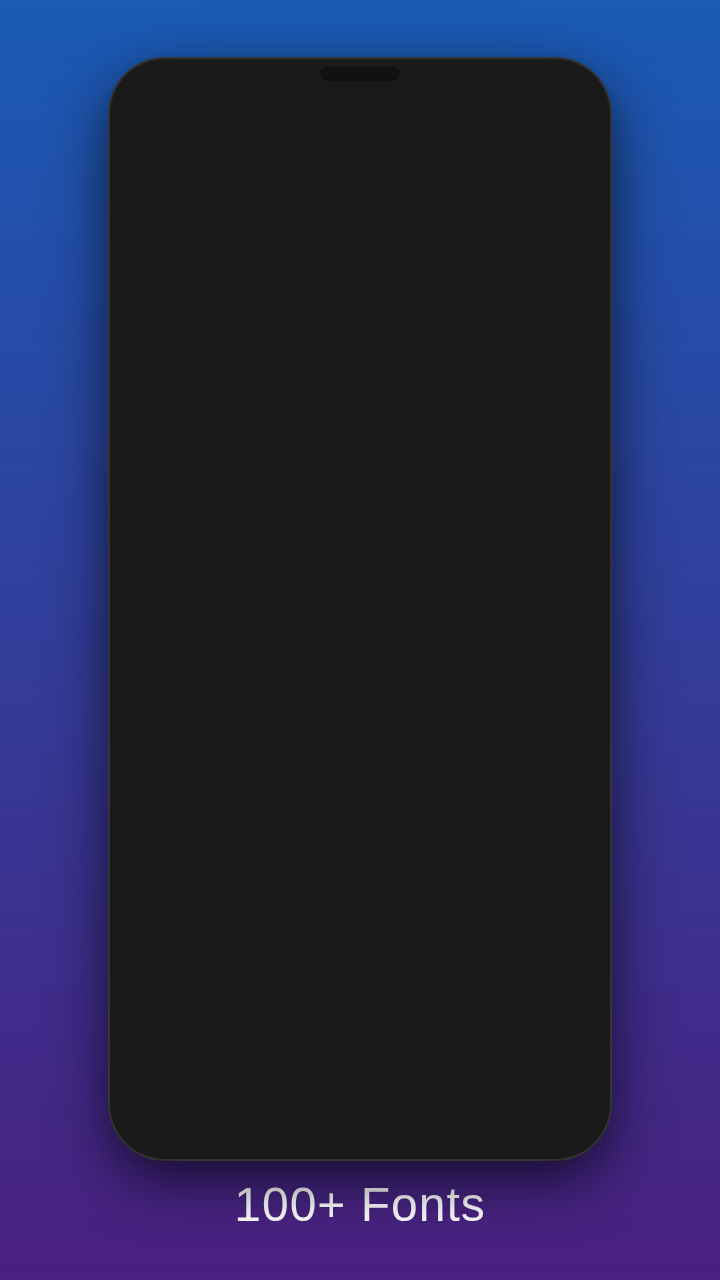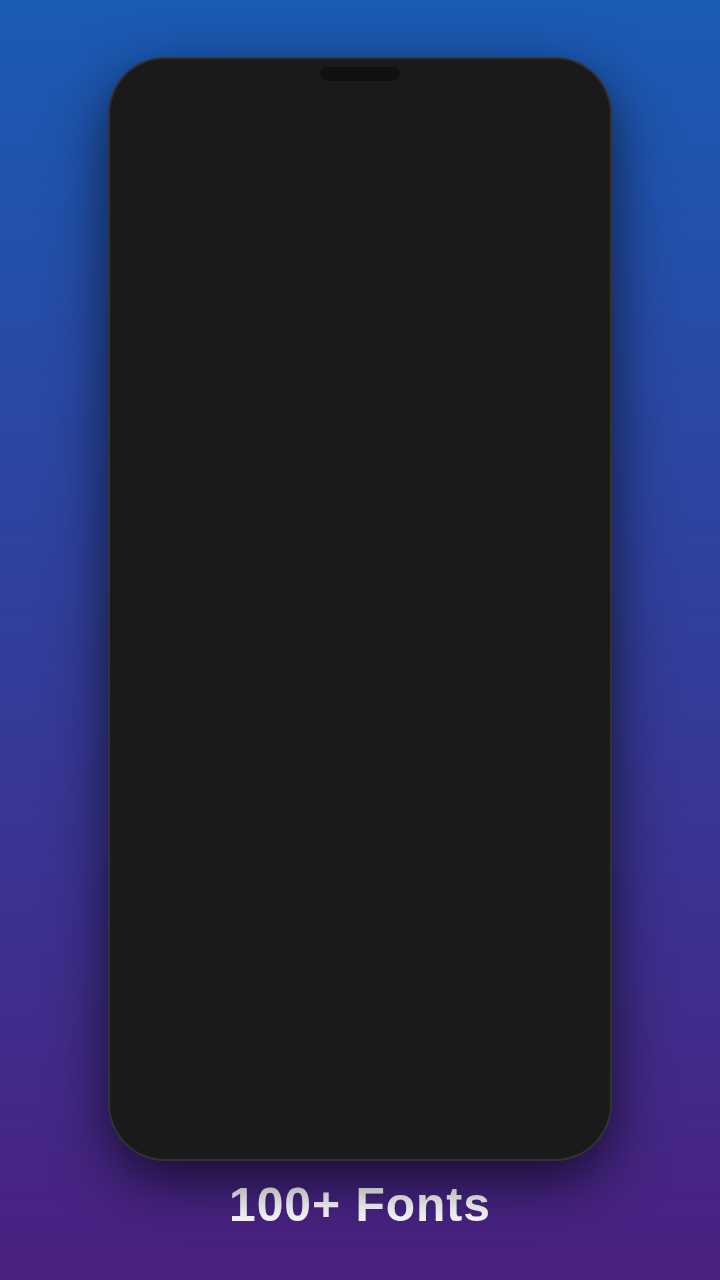--- a/index.html
+++ b/index.html
@@ -182,21 +182,21 @@
       content: '✓';
       color: white;
       font-size: 14px;
       font-weight: bold;
     }
 
     .bottom-label {
       text-align: center;
       color: white;
       font-size: 48px;
-      font-weight: 700;
+      font-weight: 400;
       padding: 18px 0 10px;
       letter-spacing: 1px;
       flex-shrink: 0;
     }
   </style>
 </head>
 <body>
 
 <div class="phone-wrapper">
   <div class="phone-frame"></div>

